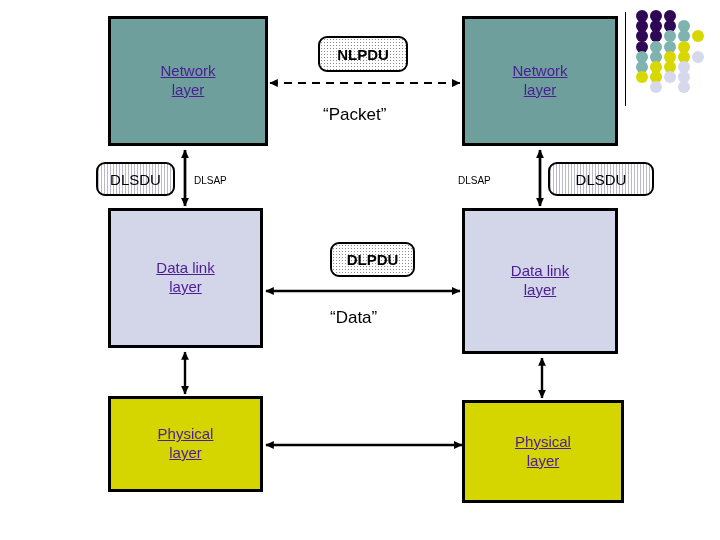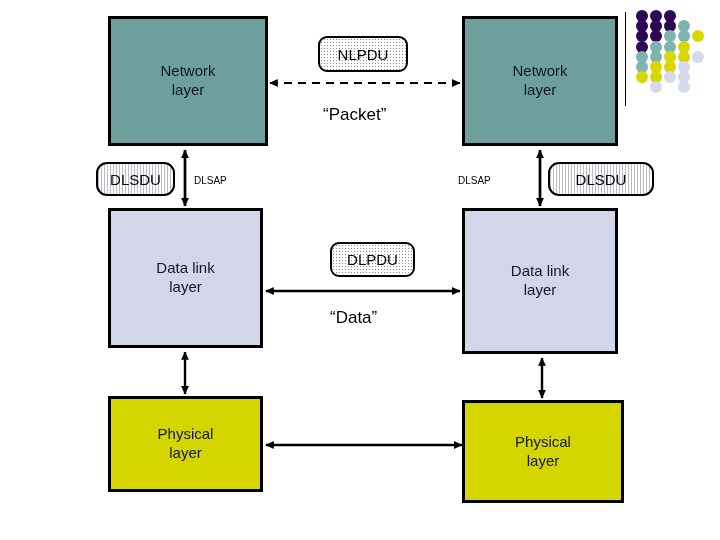--- a/index.html
+++ b/index.html
@@ -3,38 +3,38 @@
 <meta charset="utf-8">
 <style>
   html,body{margin:0;padding:0;}
   body{width:720px;height:540px;background:#ffffff;position:relative;
        font-family:"Liberation Sans", sans-serif;overflow:hidden;}
   #stage{position:absolute;left:0;top:0;width:720px;height:540px;}
 
   
   .layer-box{position:absolute;border:3px solid #000;box-sizing:border-box;
              display:flex;align-items:center;justify-content:center;text-align:center;
-             font-size:15px;line-height:1.25;color:#0f172a;white-space:pre-line;}
+             font-size:15px;line-height:1.25;color:#4c1d95;white-space:pre-line;text-decoration:underline;}
   .teal{background:#6f9f9c;}
   .lav{background:#d3d5e8;}
   .yel{background:#d5d500;}
 
   
   .pill{position:absolute;border:2px solid #000;border-radius:9px;box-sizing:border-box;
         display:flex;align-items:center;justify-content:center;
         font-size:15px;color:#000;background:#ffffff;}
   .pill-dot{
     background-color:#ffffff;
     background-image:radial-gradient(#8a8a8a 0.6px, transparent 0.7px);
     background-size:3px 3px;
+    font-weight:bold;
   }
   .pill-stripe{
     background-color:#ffffff;
     background-image:repeating-linear-gradient(90deg,#b9b9c9 0 1px,#ffffff 1px 3px);
-    border-radius:11px;
   }
   .pill span{background:transparent;padding:0 3px;}
   .pill-dot span{background:rgba(255,255,255,0.0);}
 
   
   .lbl{position:absolute;font-size:10px;color:#000;white-space:nowrap;}
 
   
   #wires{position:absolute;left:0;top:0;width:720px;height:540px;}
 

